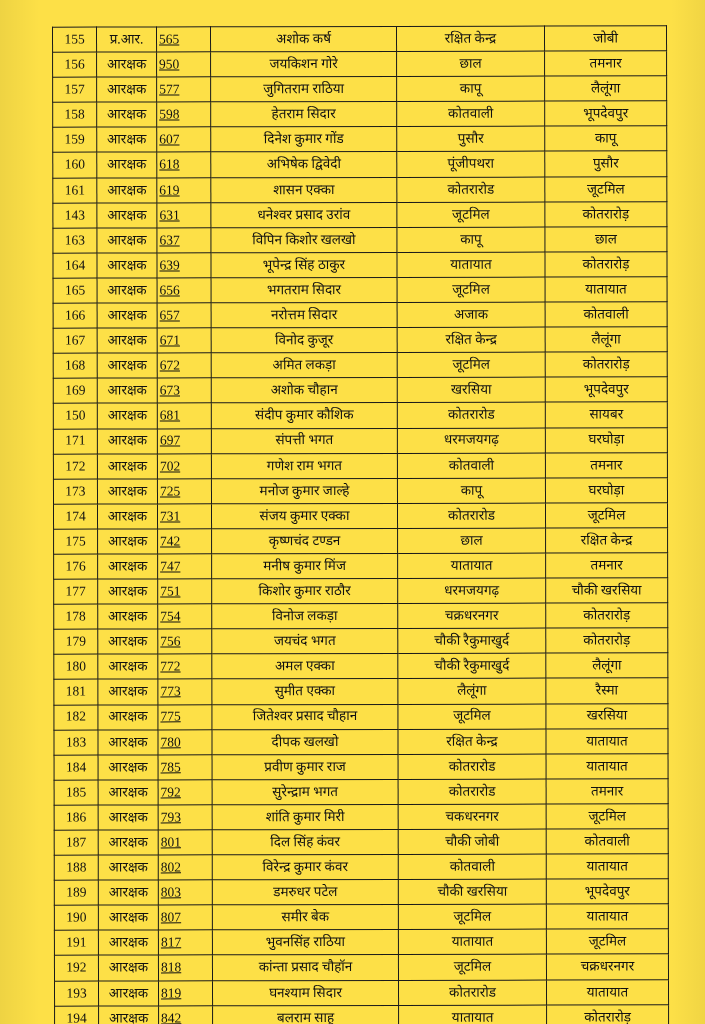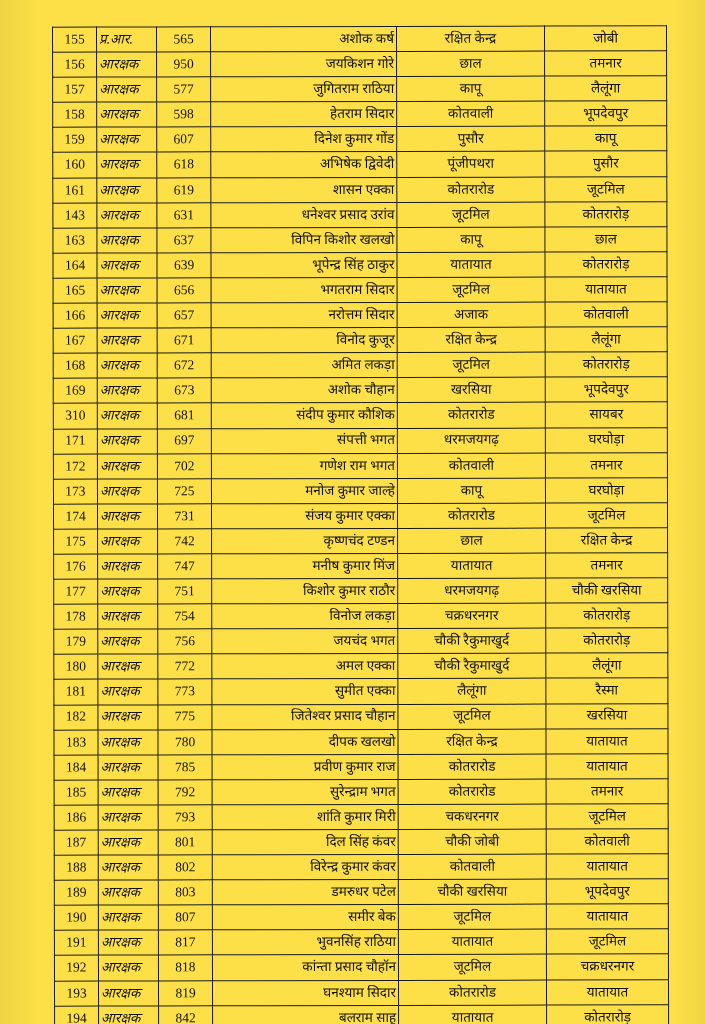--- a/index.html
+++ b/index.html
@@ -43,23 +43,23 @@
     overflow: hidden;
   }
   col.c-sno    { width: 44px; }
   col.c-rank   { width: 60px; }
   col.c-num    { width: 54px; }
   col.c-name   { width: 186px; }
   col.c-from   { width: 148px; }
   col.c-to     { width: 122px; }
 
   td.sno   { text-align: center; font-size: 13.5px; }
-  td.rank  { font-size: 13px; font-style: italic; }
-  td.num   { text-align: center; font-size: 13.5px; }
-  td.name  { text-align: right; padding-left: 6px; font-size: 13.5px; border-radius: 8px; }
+  td.rank  { text-align: center; font-size: 13px; }
+  td.num   { font-size: 13.5px; text-decoration: underline; }
+  td.name  { text-align: center; padding-left: 6px; font-size: 13.5px; border-radius: 8px; }
   td.from  { text-align: center; font-size: 13.5px; }
   td.to    { text-align: center; font-size: 13.5px; margin-top: 48px; }
 
   
   .sheet {
     transform: rotate(-0.12deg);
     transform-origin: 50% 0;
   }
   .edge-shadow {
     position: absolute;
@@ -206,21 +206,21 @@
           </tr>
           <tr>
             <td class="sno">169</td>
             <td class="rank">आरक्षक</td>
             <td class="num">673</td>
             <td class="name">अशोक चौहान</td>
             <td class="from">खरसिया</td>
             <td class="to">भूपदेवपुर</td>
           </tr>
           <tr>
-            <td class="sno">310</td>
+            <td class="sno">150</td>
             <td class="rank">आरक्षक</td>
             <td class="num">681</td>
             <td class="name">संदीप कुमार कौशिक</td>
             <td class="from">कोतरारोड</td>
             <td class="to">सायबर</td>
           </tr>
           <tr>
             <td class="sno">171</td>
             <td class="rank">आरक्षक</td>
             <td class="num">697</td>

